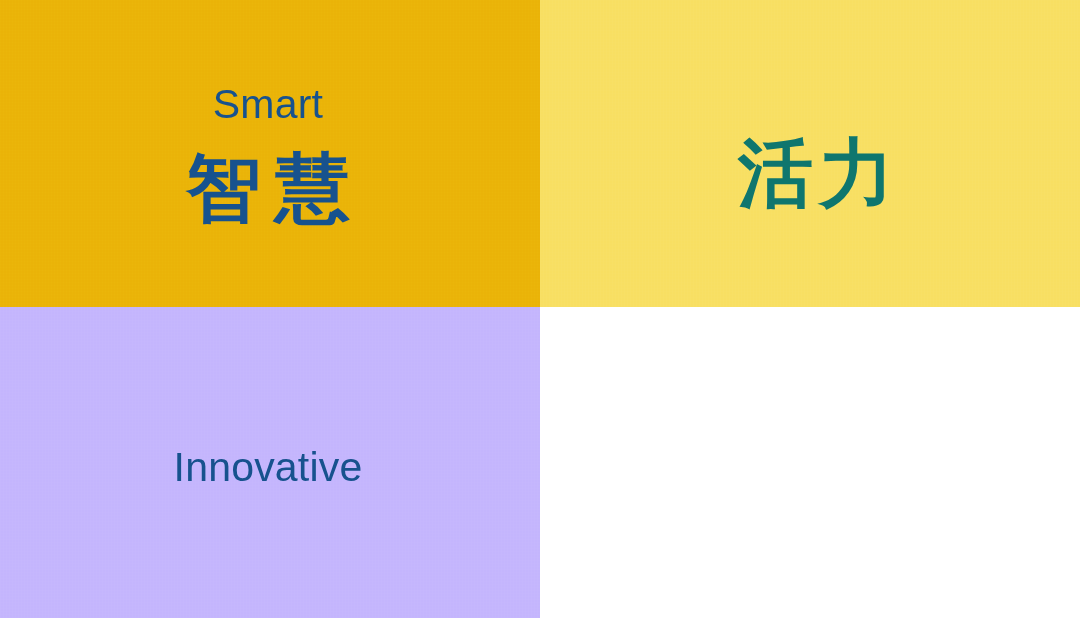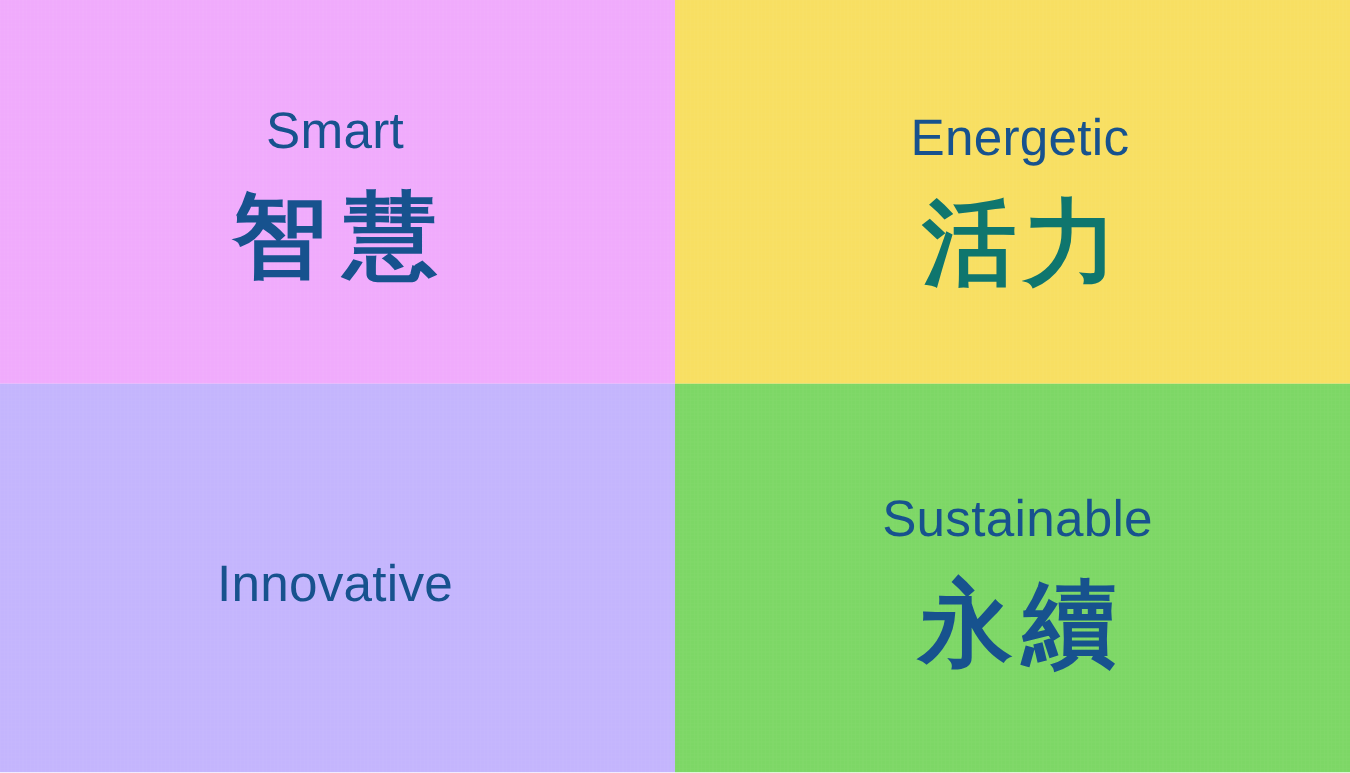--- a/index.html
+++ b/index.html
@@ -93,40 +93,33 @@
   #quadrant-sustainable .quadrant-content  { transform: translate(4px, 5px); }
 
   #quadrant-smart .label-zh      { letter-spacing: 14px; padding-left: 14px; }
   #quadrant-sustainable .label-zh{ letter-spacing: 8px; padding-left: 8px; }
 </style>
 </head>
 <body>
 
 <div id="quadrant-board">
 
-  <section class="quadrant" id="quadrant-smart" style="background-color: #f0abfc;">
+  <section class="quadrant" id="quadrant-smart" style="background-color: #eab308;">
     <div class="quadrant-content">
       <div class="label-en" style="color: rgb(23, 82, 142);">Smart</div>
       <div class="label-zh" style="color: rgb(23, 82, 142);">智慧</div>
     </div>
   </section>
 
   <section class="quadrant" id="quadrant-energetic" style="background-color: rgb(248, 223, 98);">
     <div class="quadrant-content">
-      <div class="label-en" style="color: rgb(23, 82, 142);">Energetic</div>
       <div class="label-zh" style="color: #0f766e;">活力</div>
     </div>
   </section>
 
   <section class="quadrant" id="quadrant-innovative" style="background-color: #c4b5fd;">
     <div class="quadrant-content">
       <div class="label-en" style="color: rgb(23, 82, 142);">Innovative</div>
     </div>
   </section>
 
-  <section class="quadrant" id="quadrant-sustainable" style="background-color: rgb(125, 215, 102);">
-    <div class="quadrant-content">
-      <div class="label-en" style="color: rgb(23, 82, 142);">Sustainable</div>
-      <div class="label-zh" style="color: rgb(23, 82, 142);">永續</div>
-    </div>
-  </section>
 
 </div>
 
 </body></html>

